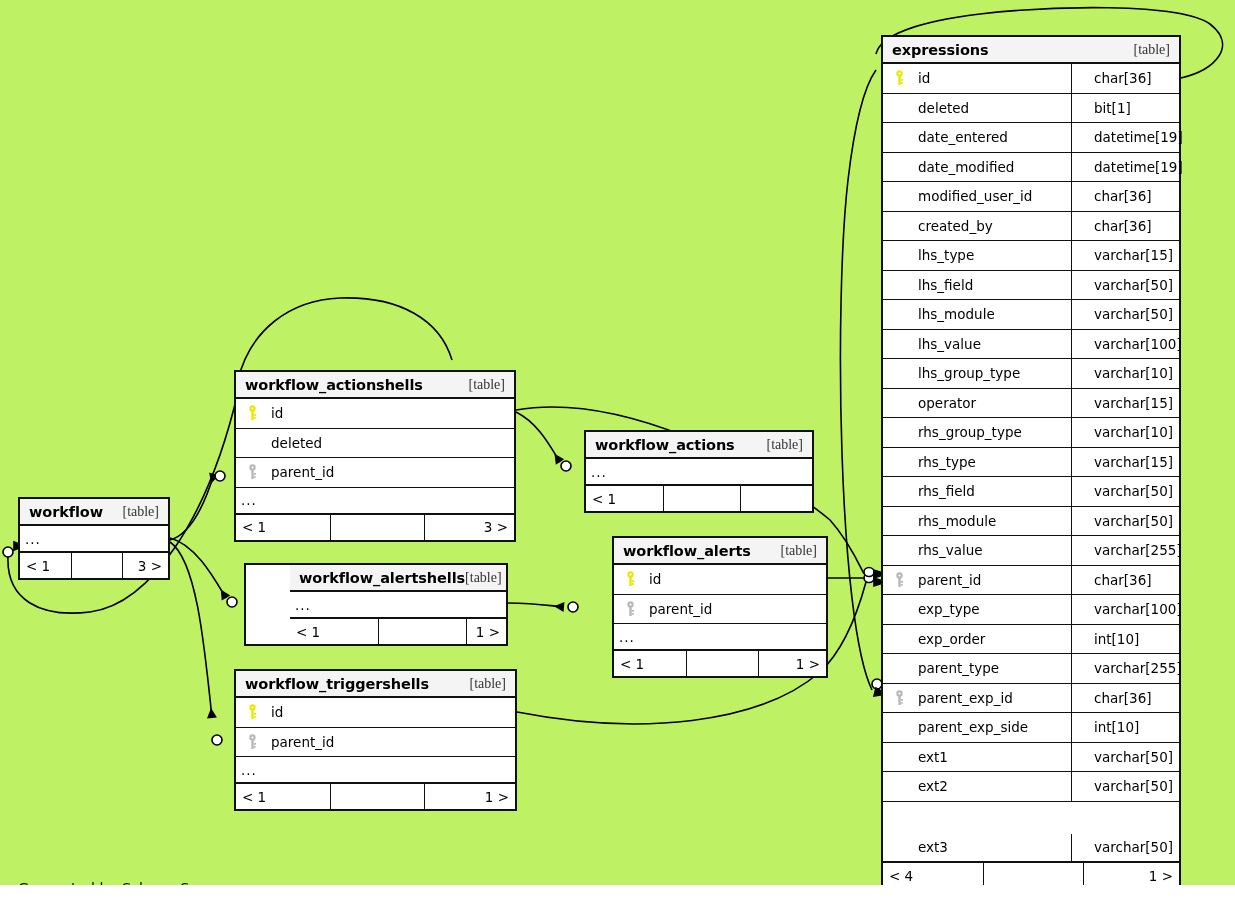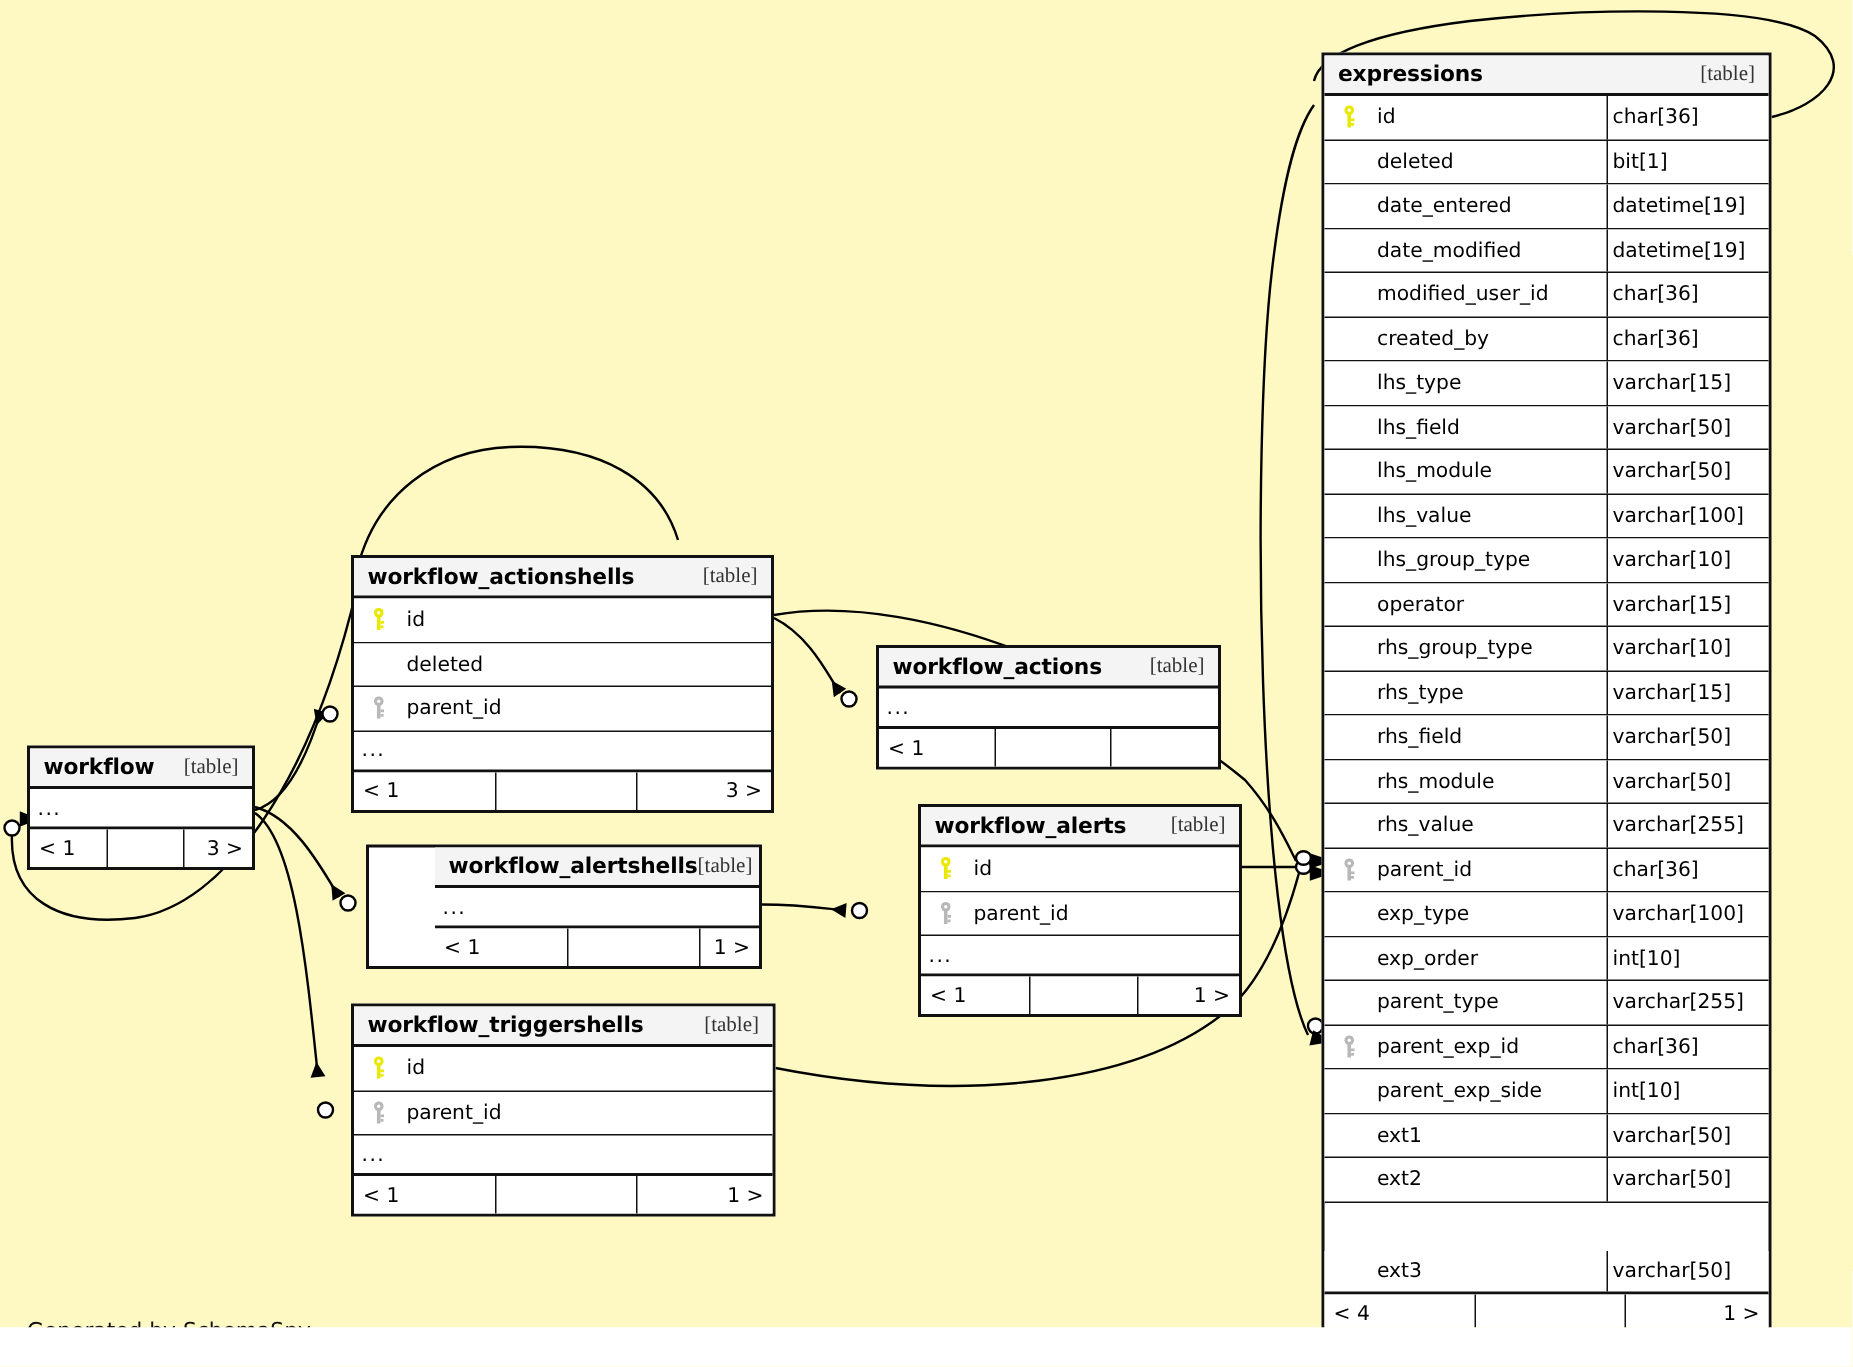--- a/index.html
+++ b/index.html
@@ -4,21 +4,21 @@
 <style>
   html, body {
     margin: 0;
     padding: 0;
     background: #ffffff;
   }
   #canvas {
     position: relative;
     width: 1235px;
     height: 885px;
-    background: #fef9c3;
+    background: #bef264;
     font-family: "DejaVu Sans", "Liberation Sans", sans-serif;
     overflow: hidden;
   }
   #edges {
     position: absolute;
     left: 0;
     top: 0;
     width: 1235px;
     height: 911px;
     pointer-events: none;
@@ -67,21 +67,21 @@
     align-items: center;
     flex: 1 1 auto;
     padding-left: 5px;
     box-sizing: border-box;
     min-width: 0;
   }
   .col-type {
     flex: 0 0 auto;
     width: 108px;
     border-left: 1px solid #111111;
-    padding-left: 3px;
+    padding-left: 22px;
     box-sizing: border-box;
     font-size: 13.5px;
     color: #000000;
     height: 100%;
     display: flex;
     align-items: center;
   }
   .keyslot {
     width: 22px;
     flex: 0 0 22px;

